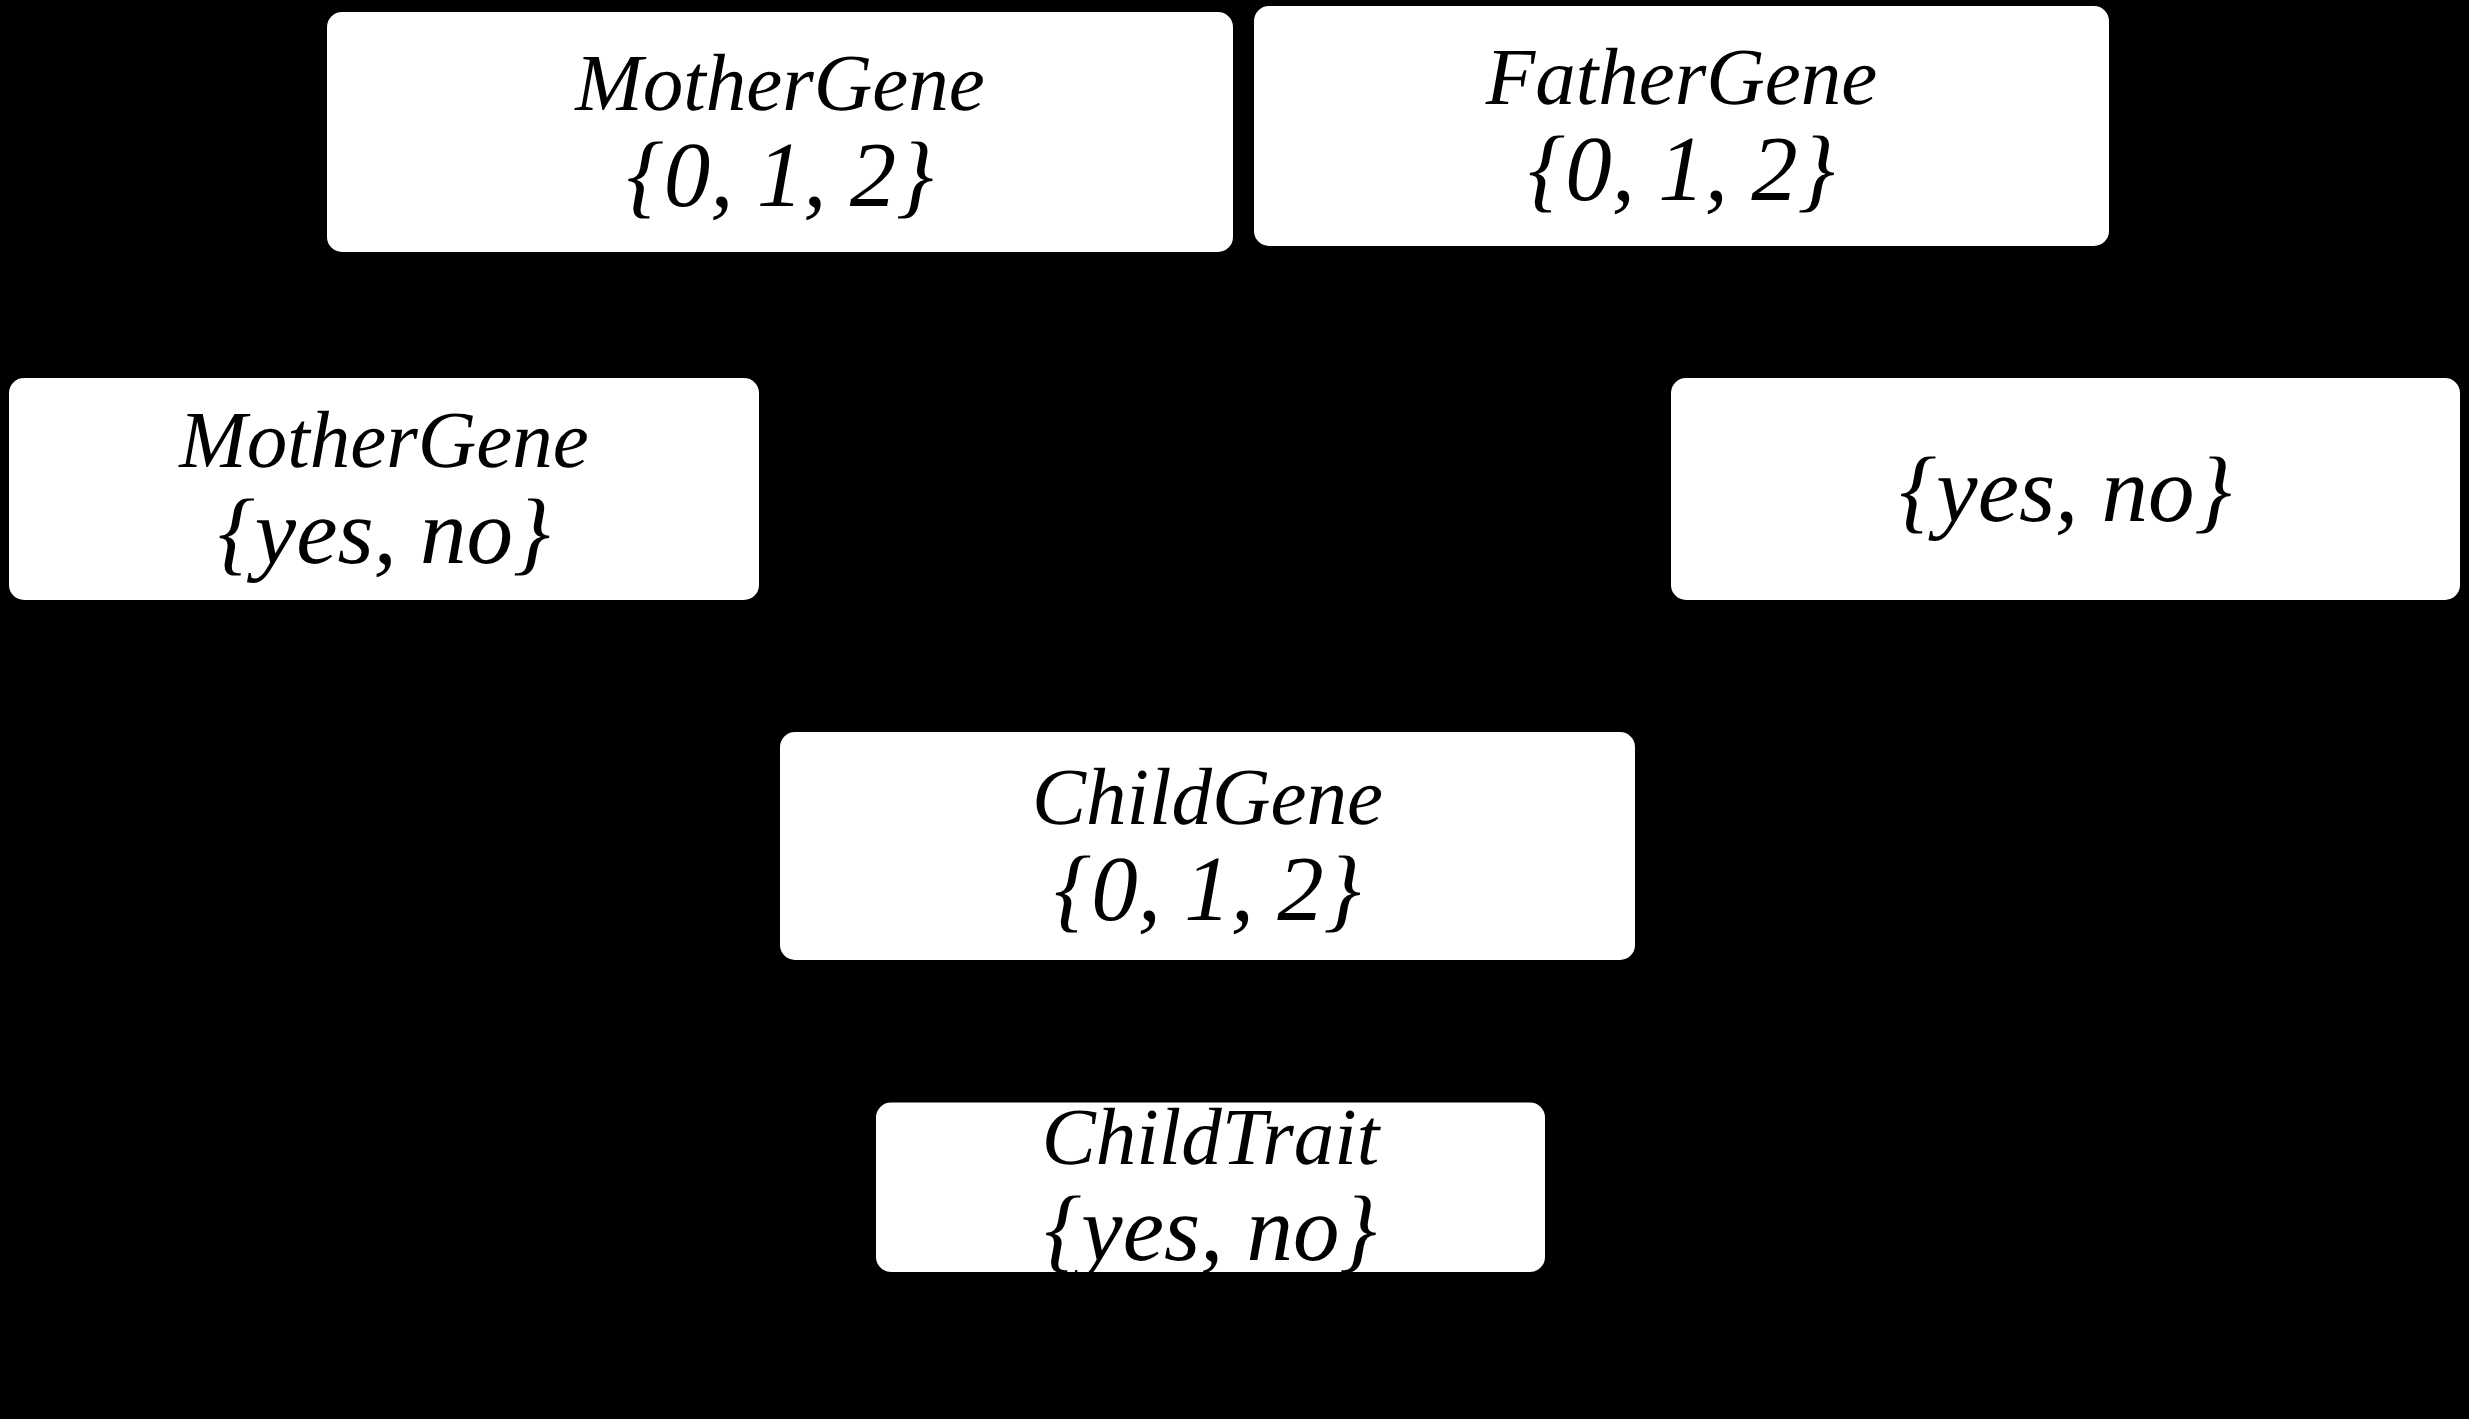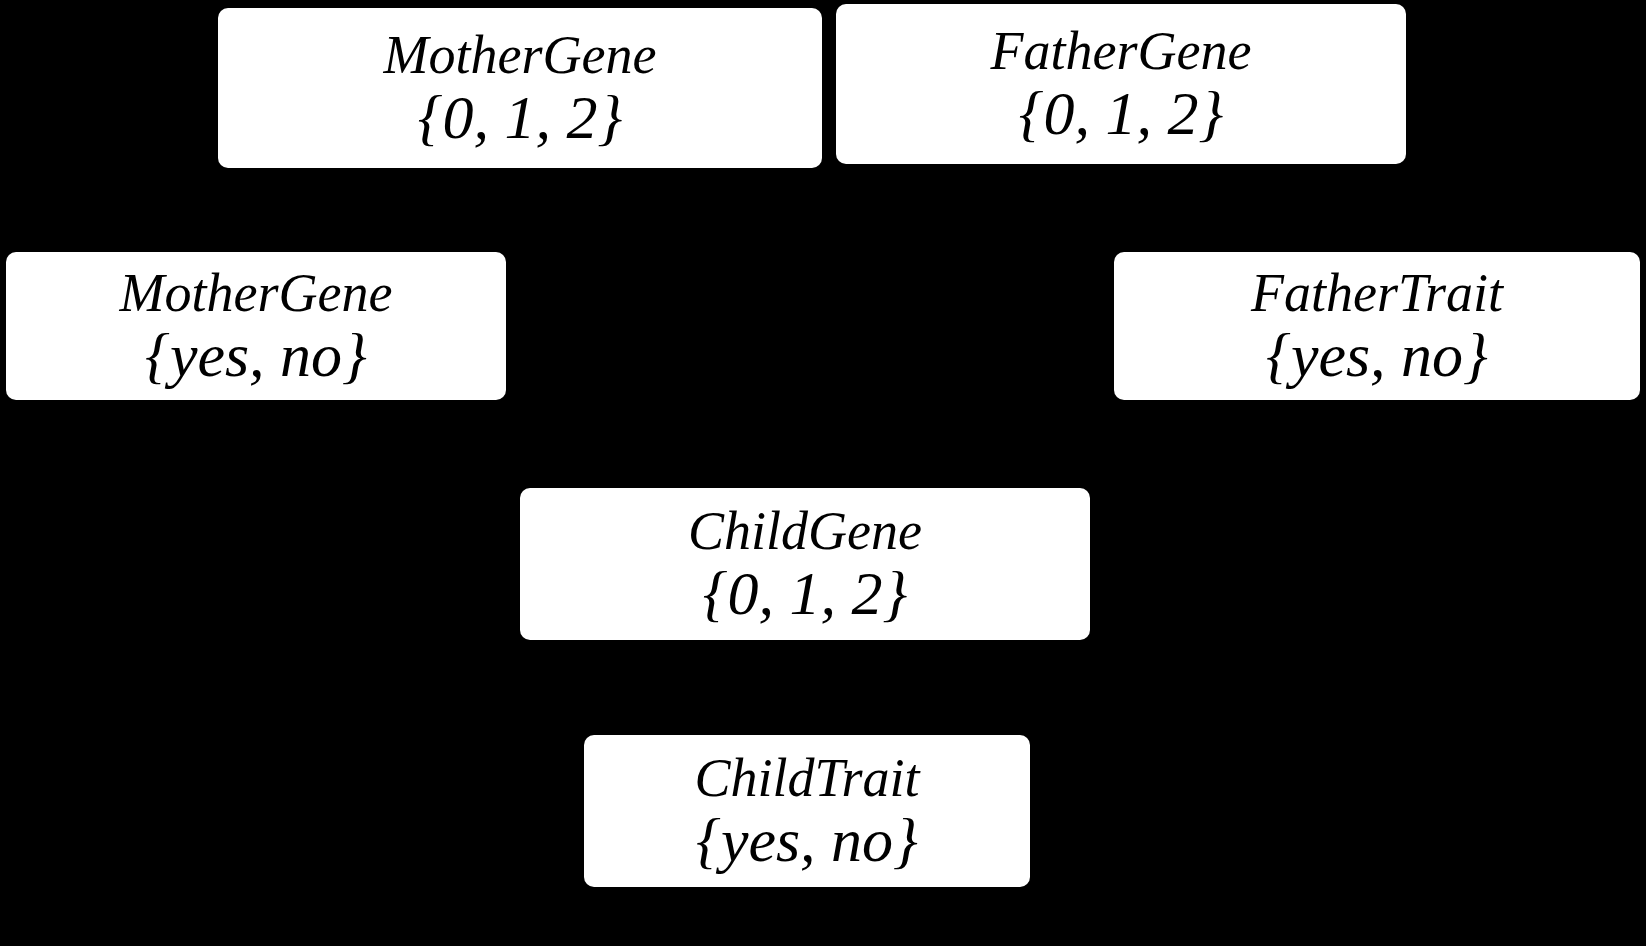--- a/index.html
+++ b/index.html
@@ -57,21 +57,21 @@
     letter-spacing: 0px;
     margin-top: 2px;
   }
 
   
   #node-mother-gene  { left: 218px; top:   8px; width: 604px; height: 160px; }
   #node-father-gene  { left: 836px; top:   4px; width: 570px; height: 160px; }
   #node-mother-trait { left:   6px; top: 252px; width: 500px; height: 148px; }
   #node-father-trait { left:1114px; top: 252px; width: 526px; height: 148px; }
   #node-child-gene   { left: 520px; top: 488px; width: 570px; height: 152px; }
-  #node-child-trait  { left: 584px; top: 735px; width: 446px; height: 152px; }
+  #node-child-trait  { left: 584px; top: 735px; width: 446px; height: 113px; }
 </style>
 </head>
 <body>
 
 <div id="canvas">
 
   <div class="node" id="node-mother-gene">
     <span class="line name">MotherGene</span>
     <span class="line domain">{0, 1, 2}</span>
   </div>
@@ -80,21 +80,20 @@
     <span class="line name">FatherGene</span>
     <span class="line domain">{0, 1, 2}</span>
   </div>
 
   <div class="node" id="node-mother-trait">
     <span class="line name">MotherGene</span>
     <span class="line domain">{yes, no}</span>
   </div>
 
   <div class="node" id="node-father-trait">
-    <span class="line name">FatherTrait</span>
     <span class="line domain">{yes, no}</span>
   </div>
 
   <div class="node" id="node-child-gene">
     <span class="line name">ChildGene</span>
     <span class="line domain">{0, 1, 2}</span>
   </div>
 
   <div class="node" id="node-child-trait">
     <span class="line name">ChildTrait</span>

